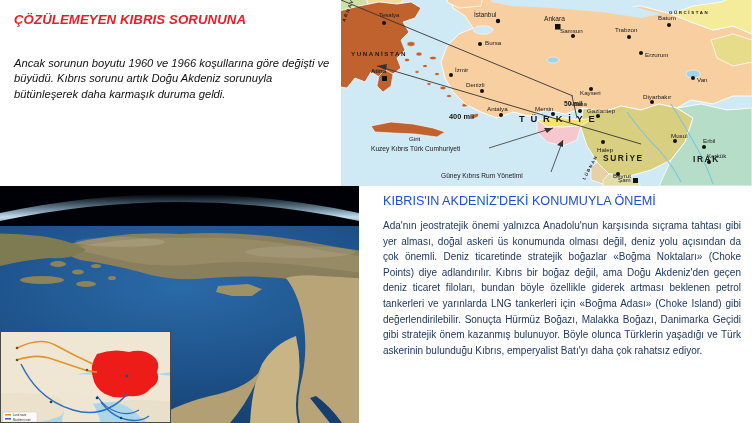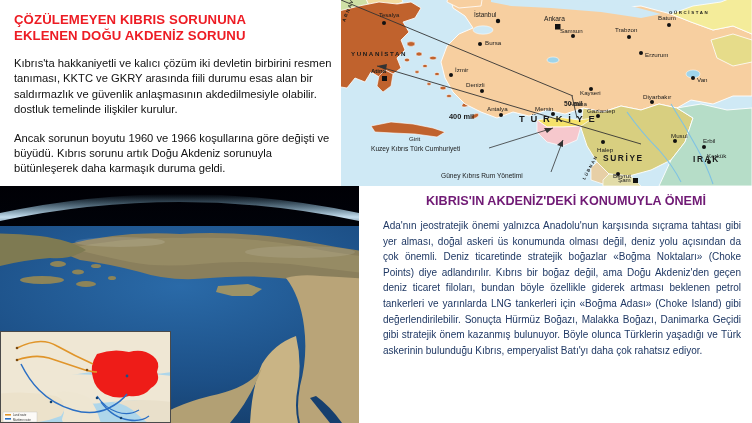--- a/index.html
+++ b/index.html
@@ -1,21 +1,21 @@
 <!DOCTYPE html>
 <html><head>
 <meta charset="utf-8">
 <style>
   html,body{margin:0;padding:0;background:#ffffff;}
   body{width:752px;height:423px;overflow:hidden;
        font-family:"Liberation Sans","DejaVu Sans",sans-serif;}
   #slide{position:relative;width:752px;height:423px;background:#fff;}
 
   
-  #tl-panel{position:absolute;left:0;top:0;width:341px;height:186px;background:#fff;}
+  #tl-panel{position:absolute;left:0;top:0;width:341px;height:186px;background:#fff;font-style:italic;}
   #tl-title{position:absolute;left:14px;top:12px;width:320px;
     color:#ED1C24;font-weight:bold;font-size:13.2px;line-height:15.5px;letter-spacing:.1px;}
   #tl-body{position:absolute;left:14px;top:56px;width:322px;
     color:#111111;font-size:11.2px;line-height:15.4px;}
   #tl-body p{margin:0 0 13px 0;}
 
   
   #map{position:absolute;left:341px;top:0;width:411px;height:186px;
        background:#cfe9f5;overflow:hidden;}
   #map svg{display:block;width:411px;height:186px;}
@@ -25,38 +25,36 @@
   
   #earth{position:absolute;left:0;top:186px;width:359px;height:237px;
          background:#000;overflow:hidden;}
   #earth svg{display:block;width:359px;height:237px;}
   #inset{position:absolute;left:0;bottom:0;width:171px;height:92px;
          border:1px solid #4a4a4a;box-sizing:border-box;overflow:hidden;background:#e8eef2;}
   #inset svg{display:block;width:171px;height:92px;}
 
   
   #br-panel{position:absolute;left:359px;top:186px;width:393px;height:237px;background:#fff;}
-  #br-title{position:absolute;left:24px;top:8px;width:366px;text-align:center;
-    color:#701a75;font-weight:bold;font-size:12.6px;line-height:15px;}
+  #br-title{position:absolute;left:24px;top:8px;width:366px;
+    color:#1d4ed8;font-weight:normal;font-size:12.6px;line-height:15px;}
   #br-body{position:absolute;left:24px;top:32px;width:358px;
     color:#1F3864;font-size:10px;line-height:15.6px;text-align:justify;}
   #br-body p{margin:0;}
 </style>
 </head>
 <body>
 
 <div id="slide">
 
   <div id="tl-panel">
     <div id="tl-title">
       <div>ÇÖZÜLEMEYEN KIBRIS SORUNUNA</div>
-      <div>EKLENEN DOĞU AKDENİZ SORUNU</div>
     </div>
     <div id="tl-body">
-      <p>Kıbrıs'ta hakkaniyetli ve kalıcı çözüm iki devletin birbirini resmen tanıması, KKTC ve GKRY arasında fiili durumu esas alan bir saldırmazlık ve güvenlik anlaşmasının akdedilmesiyle olabilir. dostluk temelinde ilişkiler kurulur.</p>
       <p>Ancak sorunun boyutu 1960 ve 1966 koşullarına göre değişti ve büyüdü. Kıbrıs sorunu artık Doğu Akdeniz sorunuyla bütünleşerek daha karmaşık duruma geldi.</p>
     </div>
   </div>
 
   <div id="map">
     <svg viewBox="0 0 411 186" xmlns="http://www.w3.org/2000/svg">
       <defs>
         <clipPath id="mclip">
             <rect x="0" y="0" width="411" height="186"></rect>
           </clipPath>

